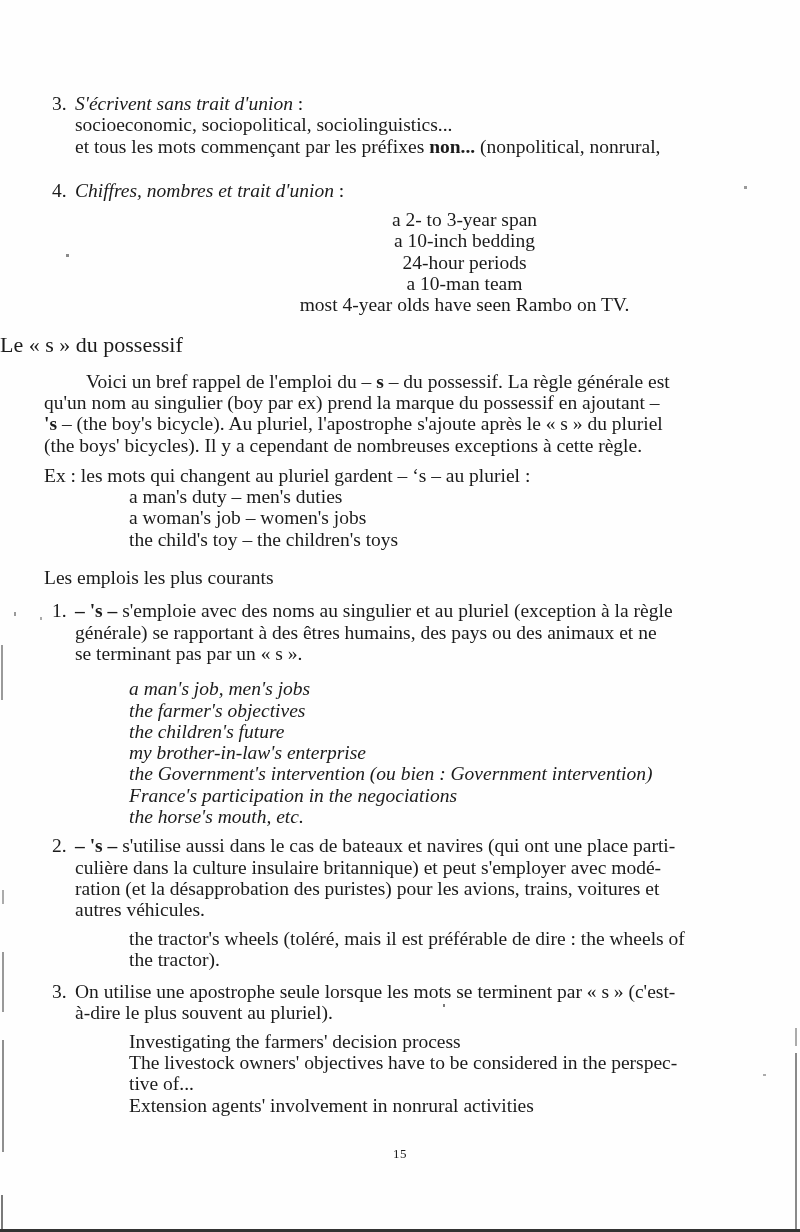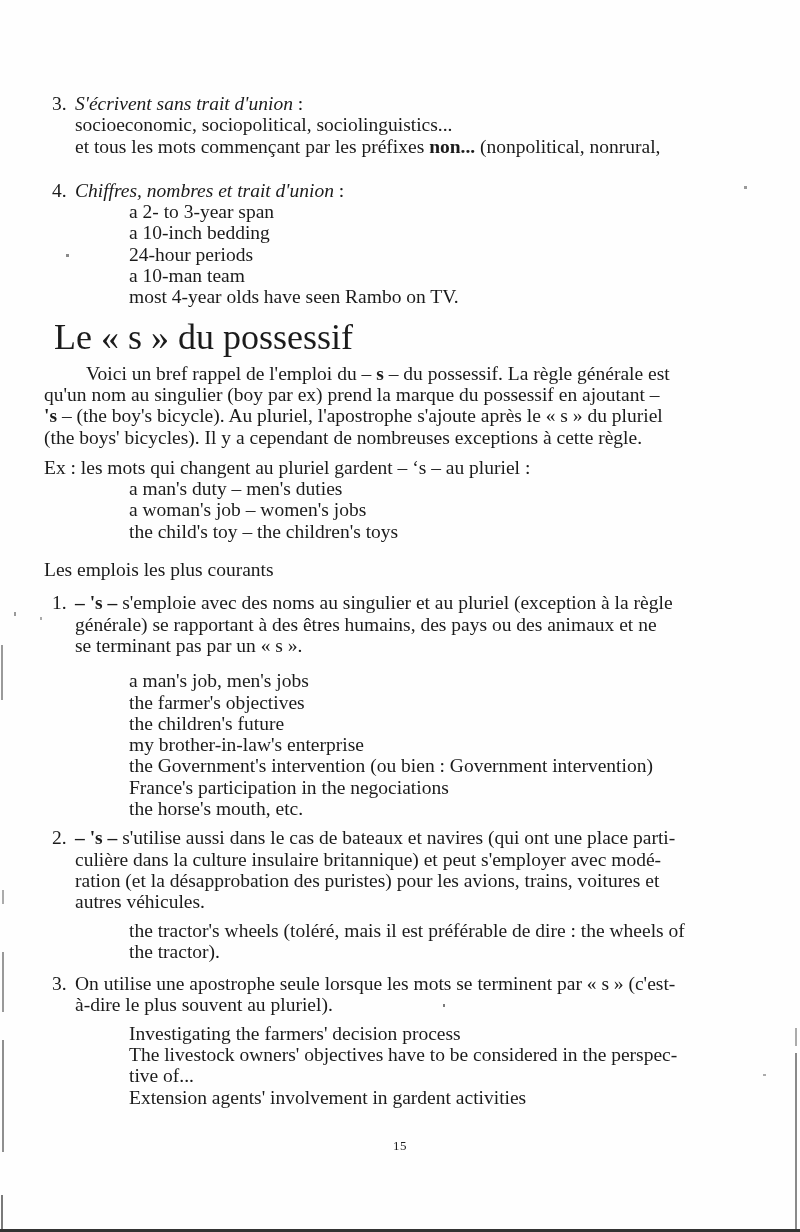--- a/index.html
+++ b/index.html
@@ -28,40 +28,40 @@
   .bold   { font-weight: bold; }
   .italic { font-style: italic; }
 
   
   .t-item { position: relative; margin-left: 75px; }
   .t-item .marker { position: absolute; left: -23px; }
   .t-examples { margin-left: 129px; }
   .t-flush { margin-left: 44px; }
   .t-para { margin-left: 44px; }
   .t-para .line:first-child { text-indent: 42px; }
-  .t-heading { margin-left: 54px; font-size: 36px; line-height: 34px; }
+  .t-heading { font-size: 22px; line-height: 34px; }
   .t-pagenum { text-align: center; font-size: 13px; letter-spacing: 0.5px; }
 
   
   .artifact { position: absolute; pointer-events: none; }
 </style>
 </head>
 <body>
 
 <div class="page">
   <div id="doc">
       <div class="t-item" style="margin-top: 1px;">
         <div class="line"><span class="marker">3.</span><span class="italic">S'écrivent sans trait d'union</span><span> :</span></div>
         <div class="line"><span>socioeconomic, sociopolitical, sociolinguistics...</span></div>
         <div class="line"><span>et tous les mots commençant par les préfixes </span><span class="bold">non...</span><span> (nonpolitical, nonrural,</span></div>
       </div>
       <div class="t-item" style="margin-top: 23px;">
         <div class="line"><span class="marker">4.</span><span class="italic">Chiffres, nombres et trait d'union</span><span> :</span></div>
       </div>
-      <div class="t-examples" style="margin-top: 0px;">
+      <div class="t-examples" style="margin-top: 8px; text-align: center;">
         <div class="line"><span>a 2- to 3-year span</span></div>
         <div class="line"><span>a 10-inch bedding</span></div>
         <div class="line"><span>24-hour periods</span></div>
         <div class="line"><span>a 10-man team</span></div>
         <div class="line"><span>most 4-year olds have seen Rambo on TV.</span></div>
       </div>
       <div class="t-heading" style="margin-top: 12px;">
         <div class="line"><span>Le « s » du possessif</span></div>
       </div>
       <div class="t-para" style="margin-top: 9px;">
@@ -79,21 +79,21 @@
         <div class="line"><span>the child's toy – the children's toys</span></div>
       </div>
       <div class="t-flush" style="margin-top: 17px;">
         <div class="line"><span>Les emplois les plus courants</span></div>
       </div>
       <div class="t-item" style="margin-top: 12px;">
         <div class="line"><span class="marker">1.</span><span class="bold">– 's – </span><span>s'emploie avec des noms au singulier et au pluriel (exception à la règle</span></div>
         <div class="line"><span>générale) se rapportant à des êtres humains, des pays ou des animaux et ne</span></div>
         <div class="line"><span>se terminant pas par un « s ».</span></div>
       </div>
-      <div class="t-examples" style="margin-top: 14px;">
+      <div class="t-examples" style="margin-top: 14px; font-style: italic;">
         <div class="line"><span>a man's job, men's jobs</span></div>
         <div class="line"><span>the farmer's objectives</span></div>
         <div class="line"><span>the children's future</span></div>
         <div class="line"><span>my brother-in-law's enterprise</span></div>
         <div class="line"><span>the Government's intervention (ou bien : Government intervention)</span></div>
         <div class="line"><span>France's participation in the negociations</span></div>
         <div class="line"><span>the horse's mouth, etc.</span></div>
       </div>
       <div class="t-item" style="margin-top: 8px;">
         <div class="line"><span class="marker">2.</span><span class="bold">– 's – </span><span>s'utilise aussi dans le cas de bateaux et navires (qui ont une place parti-</span></div>
@@ -106,21 +106,21 @@
         <div class="line"><span>the tractor).</span></div>
       </div>
       <div class="t-item" style="margin-top: 11px;">
         <div class="line"><span class="marker">3.</span><span>On utilise une apostrophe seule lorsque les mots se terminent par « s » (c'est-</span></div>
         <div class="line"><span>à-dire le plus souvent au pluriel).</span></div>
       </div>
       <div class="t-examples" style="margin-top: 7px;">
         <div class="line"><span>Investigating the farmers' decision process</span></div>
         <div class="line"><span>The livestock owners' objectives have to be considered in the perspec-</span></div>
         <div class="line"><span>tive of...</span></div>
-        <div class="line"><span>Extension agents' involvement in gardent activities</span></div>
+        <div class="line"><span>Extension agents' involvement in nonrural activities</span></div>
       </div>
       <div class="t-pagenum" style="margin-top: 27px;">
         <div class="line"><span>15</span></div>
       </div>
     </div>
 
   <div class="artifact" style="left:1px;  top:645px;  width:2px;   height:55px;  background:#9a9a9a;"></div>
   <div class="artifact" style="left:2px;  top:890px;  width:2px;   height:14px;  background:#ababab;"></div>
   <div class="artifact" style="left:2px;  top:952px;  width:2px;   height:60px;  background:#999999;"></div>
   <div class="artifact" style="left:2px;  top:1040px; width:2px;   height:112px; background:#8f8f8f;"></div>

